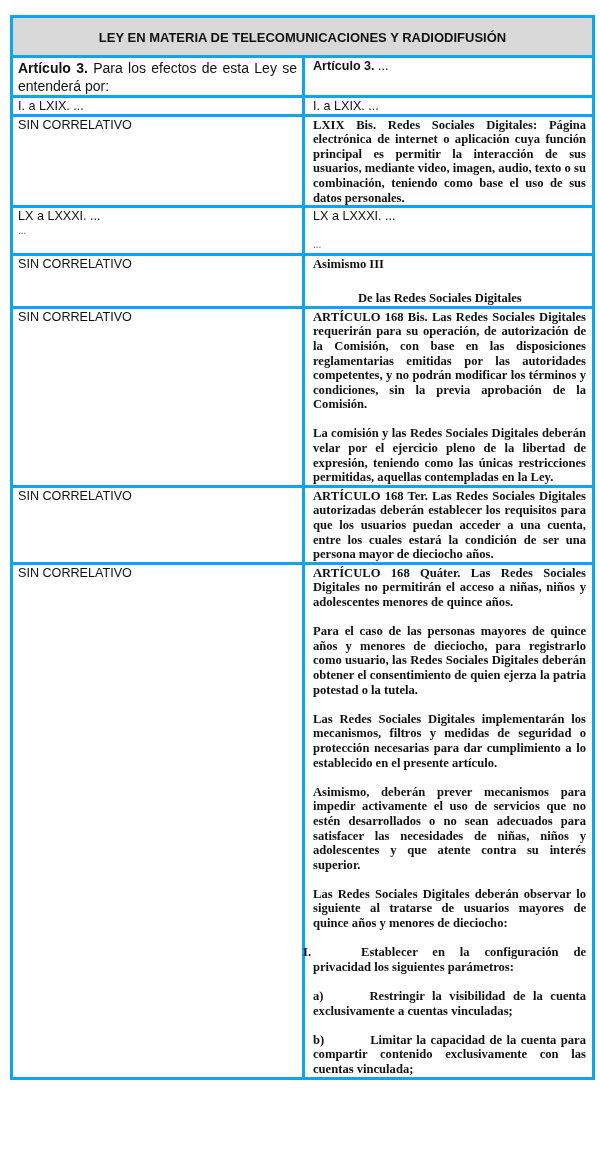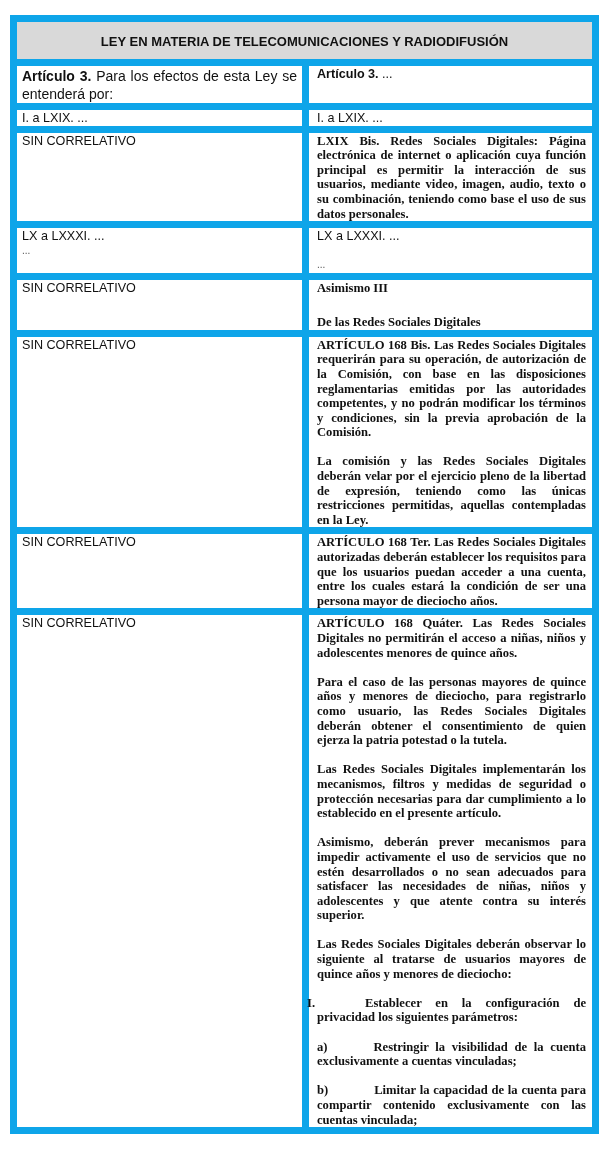--- a/index.html
+++ b/index.html
@@ -3,21 +3,21 @@
 <meta charset="utf-8">
 <style>
   html, body { margin: 0; padding: 0; background: #ffffff; }
   body { width: 600px; height: 1149px; position: relative; overflow: hidden;
          font-family: "Liberation Sans", sans-serif; color: #111; }
   table.cmp {
     position: absolute; left: 10px; top: 15px; width: 582px;
     border-collapse: collapse; table-layout: fixed;
     font-size: 12.6px; line-height: 14.6px;
   }
-  table.cmp td { border: 7px solid #0ea5e9; vertical-align: top; padding: 1px 5px 0 5px; }
+  table.cmp td { border: 3px solid #0ea5e9; vertical-align: top; padding: 1px 5px 0 5px; }
   table.cmp col.c1 { width: 292px; }
   table.cmp col.c2 { width: 290px; }
   .title-cell { background: #d9d9d9; text-align: center; font-weight: bold; font-size: 13px;
                 height: 33px; vertical-align: middle !important; padding-top: 4px !important; }
   .head-cell { background: #d9d9d9; text-align: center; font-weight: bold; font-size: 13px;
                height: 30px; padding-top: 2px !important; }
   .just { text-align: justify; }
   .prop { font-weight: bold; text-align: justify; padding-left: 8px !important; padding-right: 6px !important; font-family: Liberation Serif, serif; }
   .gap { height: 14.6px; }
   .tab { display: inline-block; width: 46px; }
@@ -62,21 +62,21 @@
       <div class="gap"></div>
       <div class="dots">...</div>
     </td>
   </tr>
 
   <tr>
     <td>SIN CORRELATIVO</td>
     <td class="prop">
       <div>Asimismo III</div>
       <div class="gap"></div>
-      <div style="margin-top:5px;">De las Redes Sociales Digitales</div>
+      <div style="margin-top:5px;margin-left:45px;">De las Redes Sociales Digitales</div>
     </td>
   </tr>
 
   <tr>
     <td>SIN CORRELATIVO</td>
     <td class="prop">
       <div>ARTÍCULO 168 Bis. Las Redes Sociales Digitales requerirán para su operación, de autorización de la Comisión, con base en las disposiciones reglamentarias emitidas por las autoridades competentes, y no podrán modificar los términos y condiciones, sin la previa aprobación de la Comisión.</div>
       <div class="gap"></div>
       <div>La comisión y las Redes Sociales Digitales deberán velar por el ejercicio pleno de la libertad de expresión, teniendo como las únicas restricciones permitidas, aquellas contempladas en la Ley.</div>
     </td>

